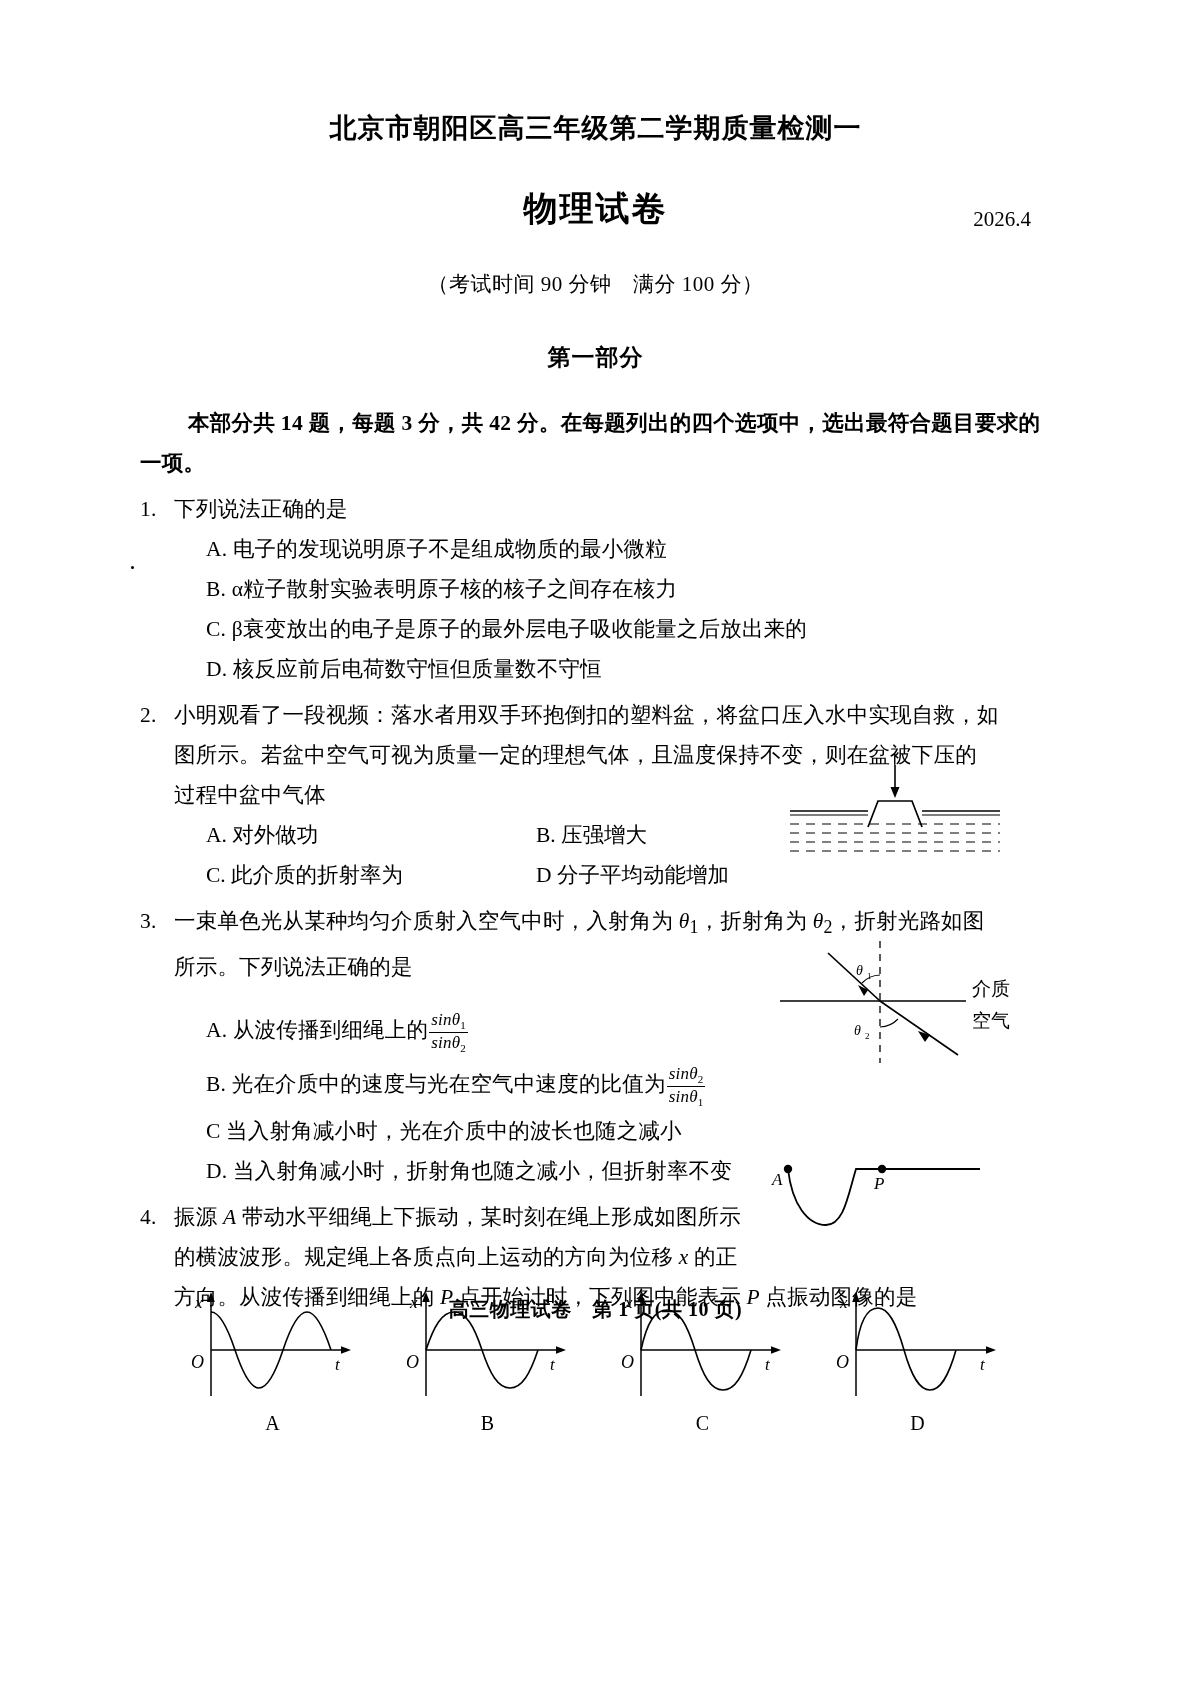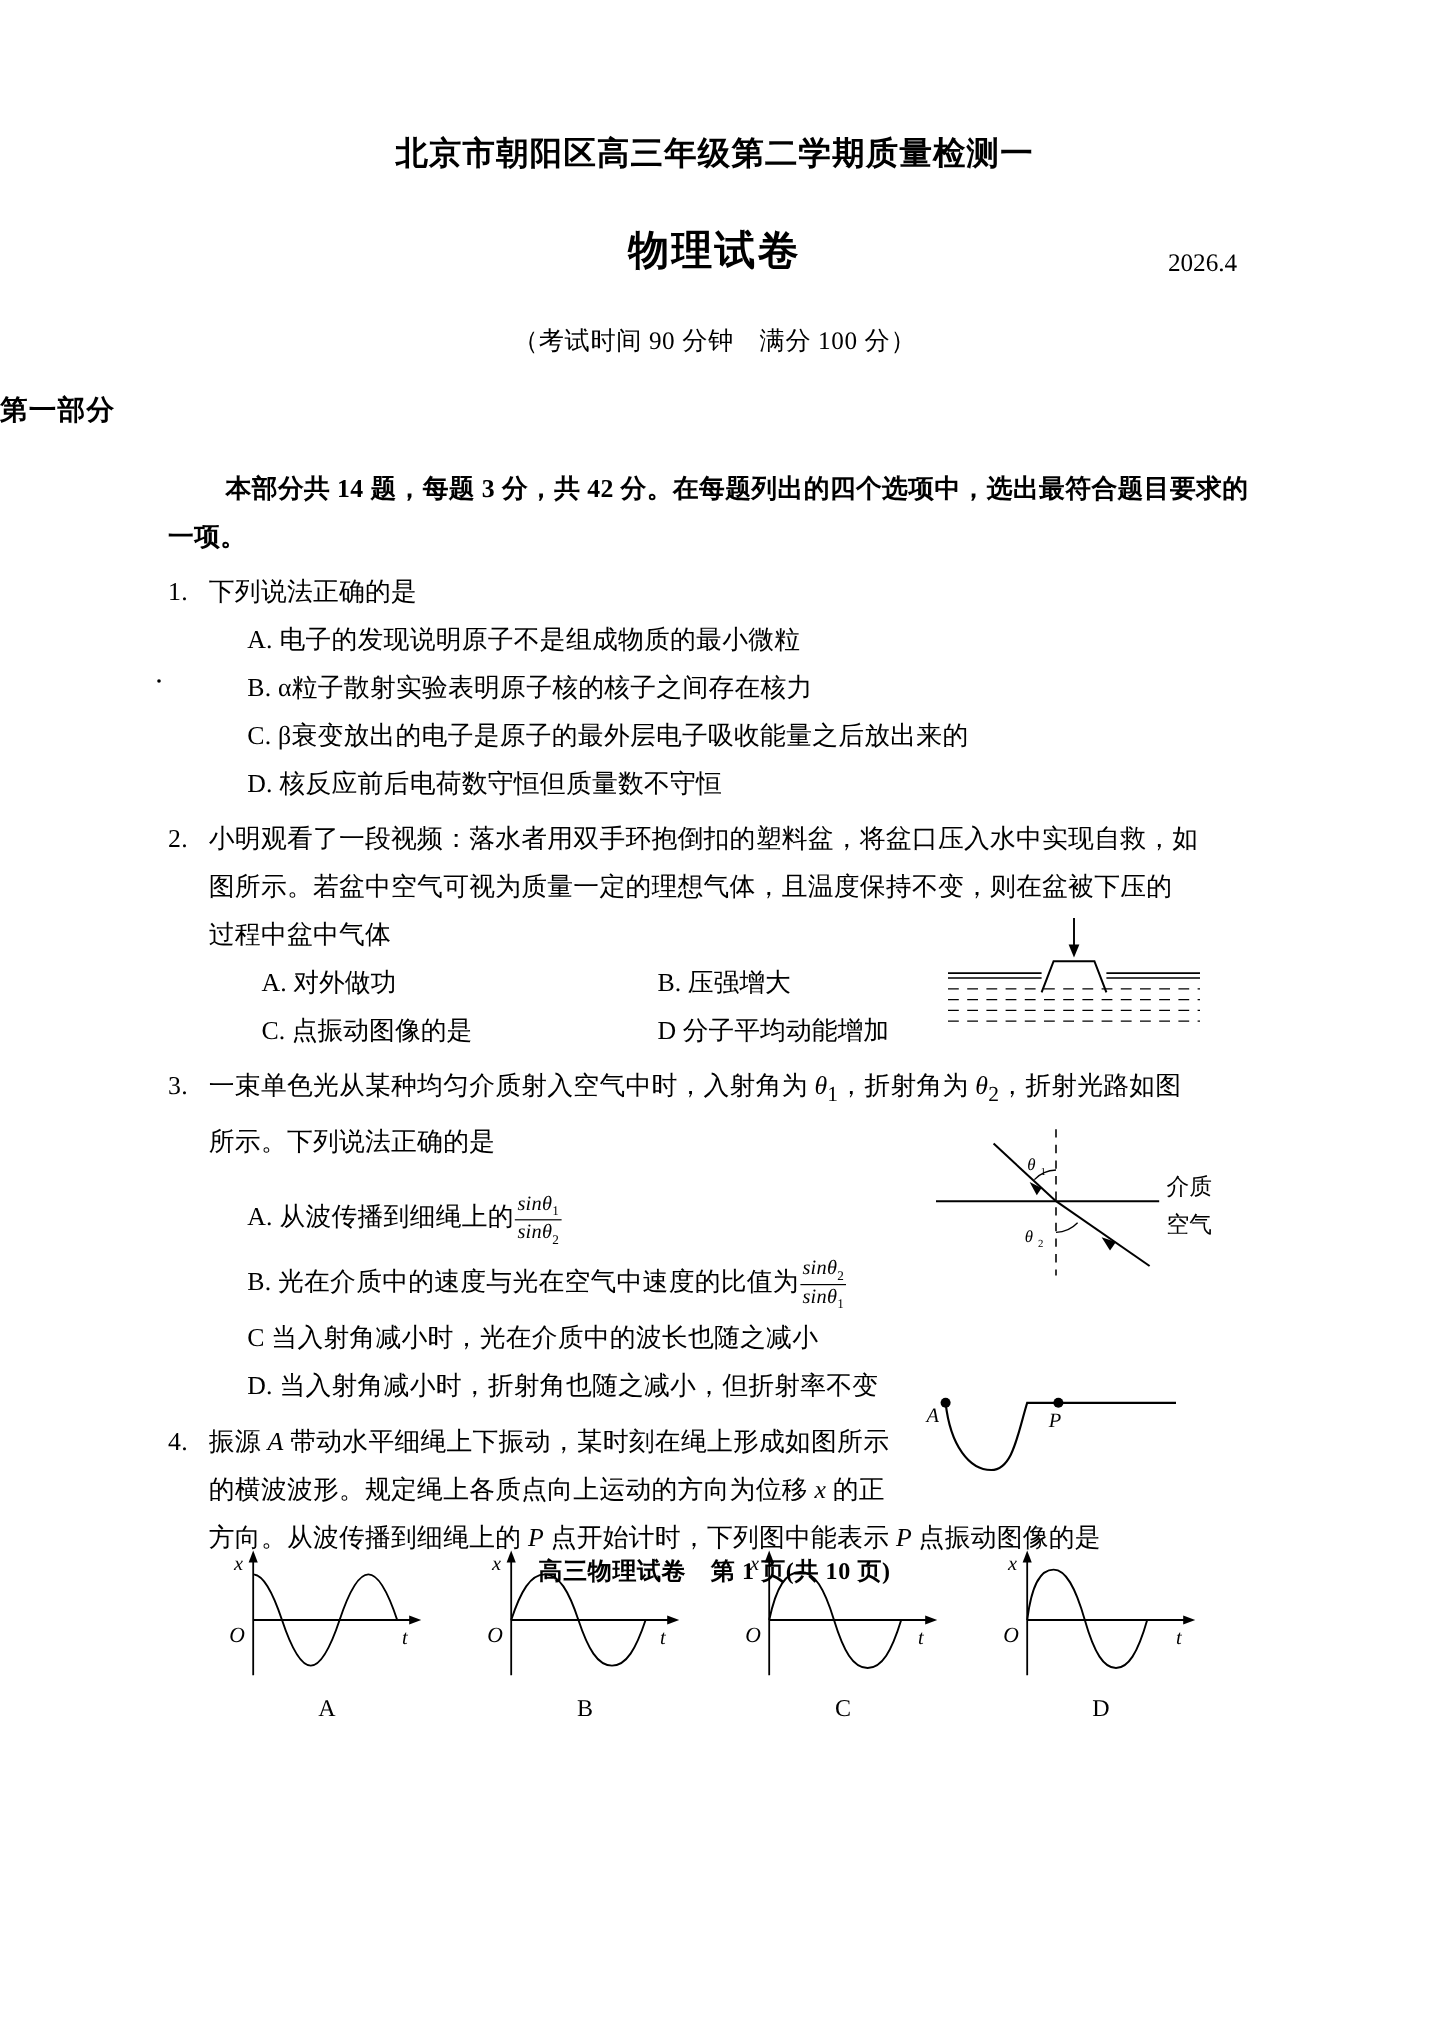--- a/index.html
+++ b/index.html
@@ -47,24 +47,24 @@
     font-weight:normal;
     font-family:"Liberation Serif",serif;
   }
   .exam-info{
     text-align:center;
     font-size:21px;
     margin-top:36px;
     letter-spacing:0.5px;
   }
   .part-title{
-    text-align:left;
+    text-align:center;
     font-size:23px;
     font-weight:bold;
-    margin-top:28px;
+    margin-top:44px;
     letter-spacing:1px;
   }
 
   
   .content{
     margin:0 135px 0 140px;
     font-size:21.5px;
     line-height:40px;
   }
   .instructions{
@@ -91,21 +91,21 @@
   }
   .opt{
     padding-left:66px;
     letter-spacing:0.2px;
     position:relative;
   }
   .opt-2col{
     display:flex;
     padding-left:66px;
   }
-  .opt-2col .c1{width:330px;margin-left:12px;}
+  .opt-2col .c1{width:330px;}
 
   em.it{font-style:italic;font-family:"Liberation Serif",serif;}
 
   
   .frac{
     display:inline-block;
     vertical-align:-0.62em;
     text-align:center;
     font-size:17px;
     line-height:1.15;
@@ -203,21 +203,21 @@
         <span class="q-num">2.</span>
         <span>小明观看了一段视频：落水者用双手环抱倒扣的塑料盆，将盆口压入水中实现自救，如</span>
       </div>
       <div class="q-stem">图所示。若盆中空气可视为质量一定的理想气体，且温度保持不变，则在盆被下压的</div>
       <div class="q-stem">过程中盆中气体</div>
       <div class="opt-2col">
         <span class="c1">A. 对外做功</span>
         <span>B. 压强增大</span>
       </div>
       <div class="opt-2col">
-        <span class="c1">C. 点振动图像的是</span>
+        <span class="c1">C. 此介质的折射率为</span>
         <span>D  分子平均动能增加</span>
       </div>
     </div>
 
     <div class="q">
       <div class="q-stem">
         <span class="q-num">3.</span>
         <span>一束单色光从某种均匀介质射入空气中时，入射角为 </span><em class="it">θ</em><sub>1</sub><span>，折射角为 </span><em class="it">θ</em><sub>2</sub><span>，折射光路如图</span>
       </div>
       <div class="q-stem">所示。下列说法正确的是</div>

